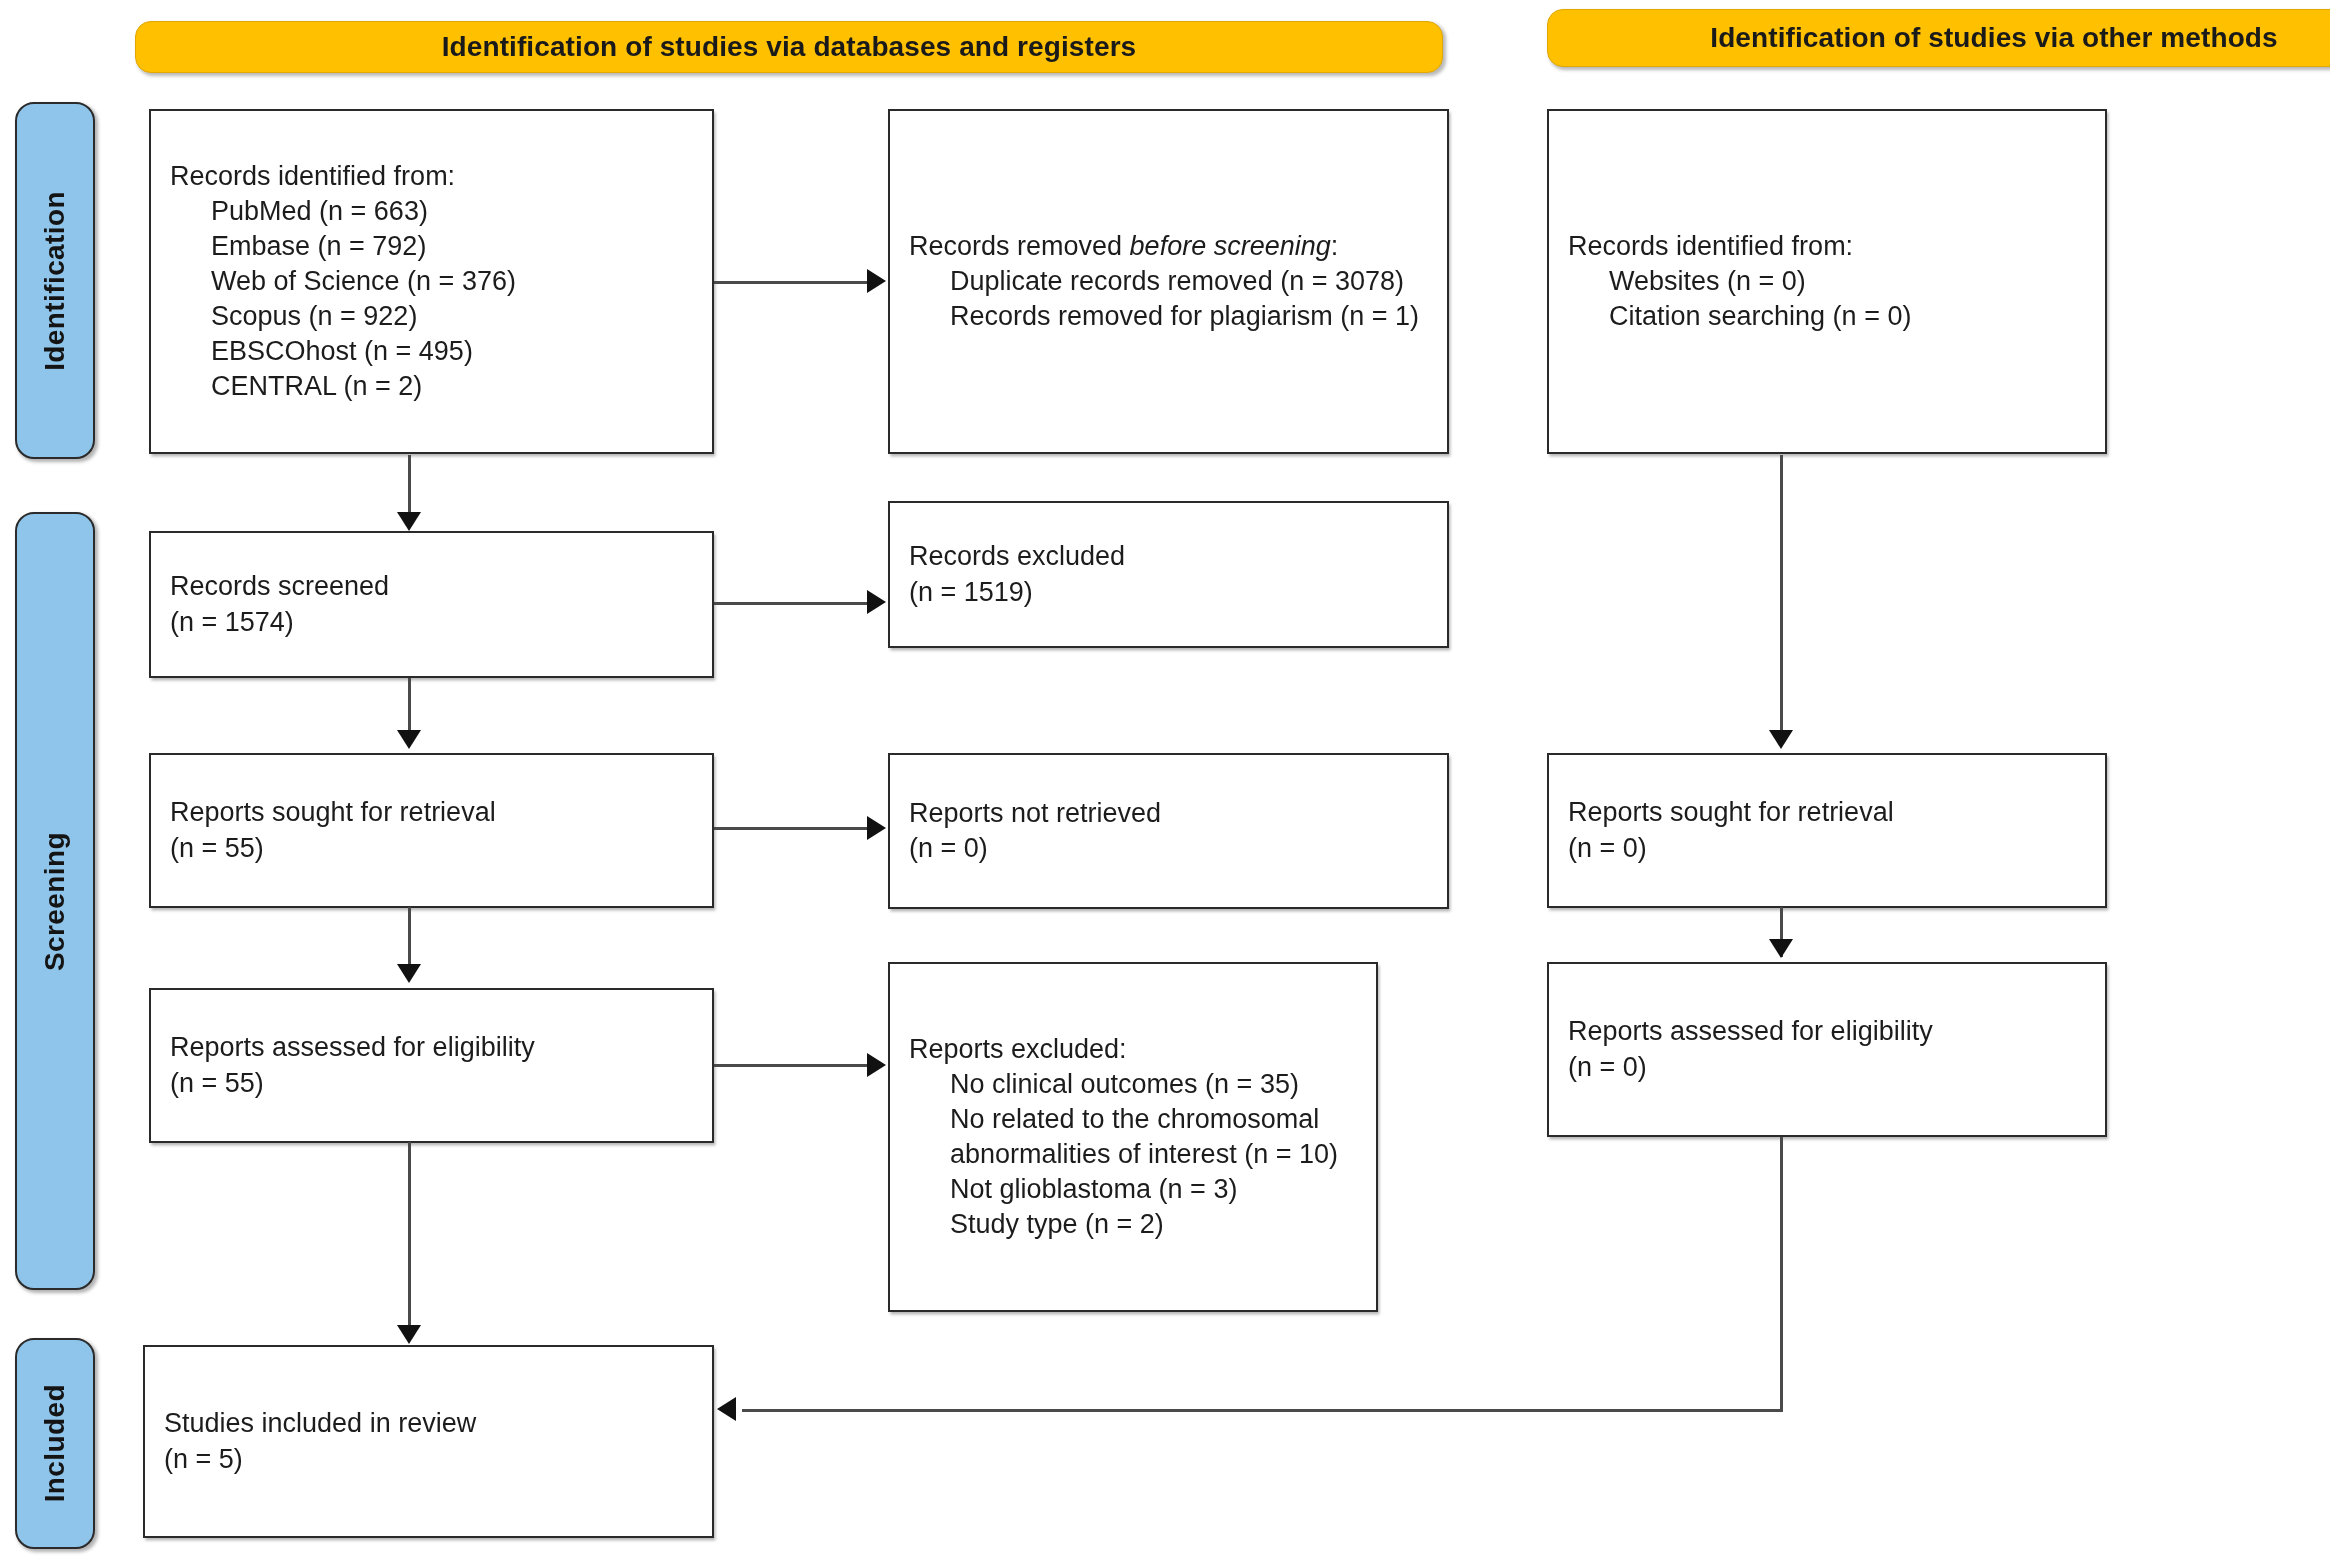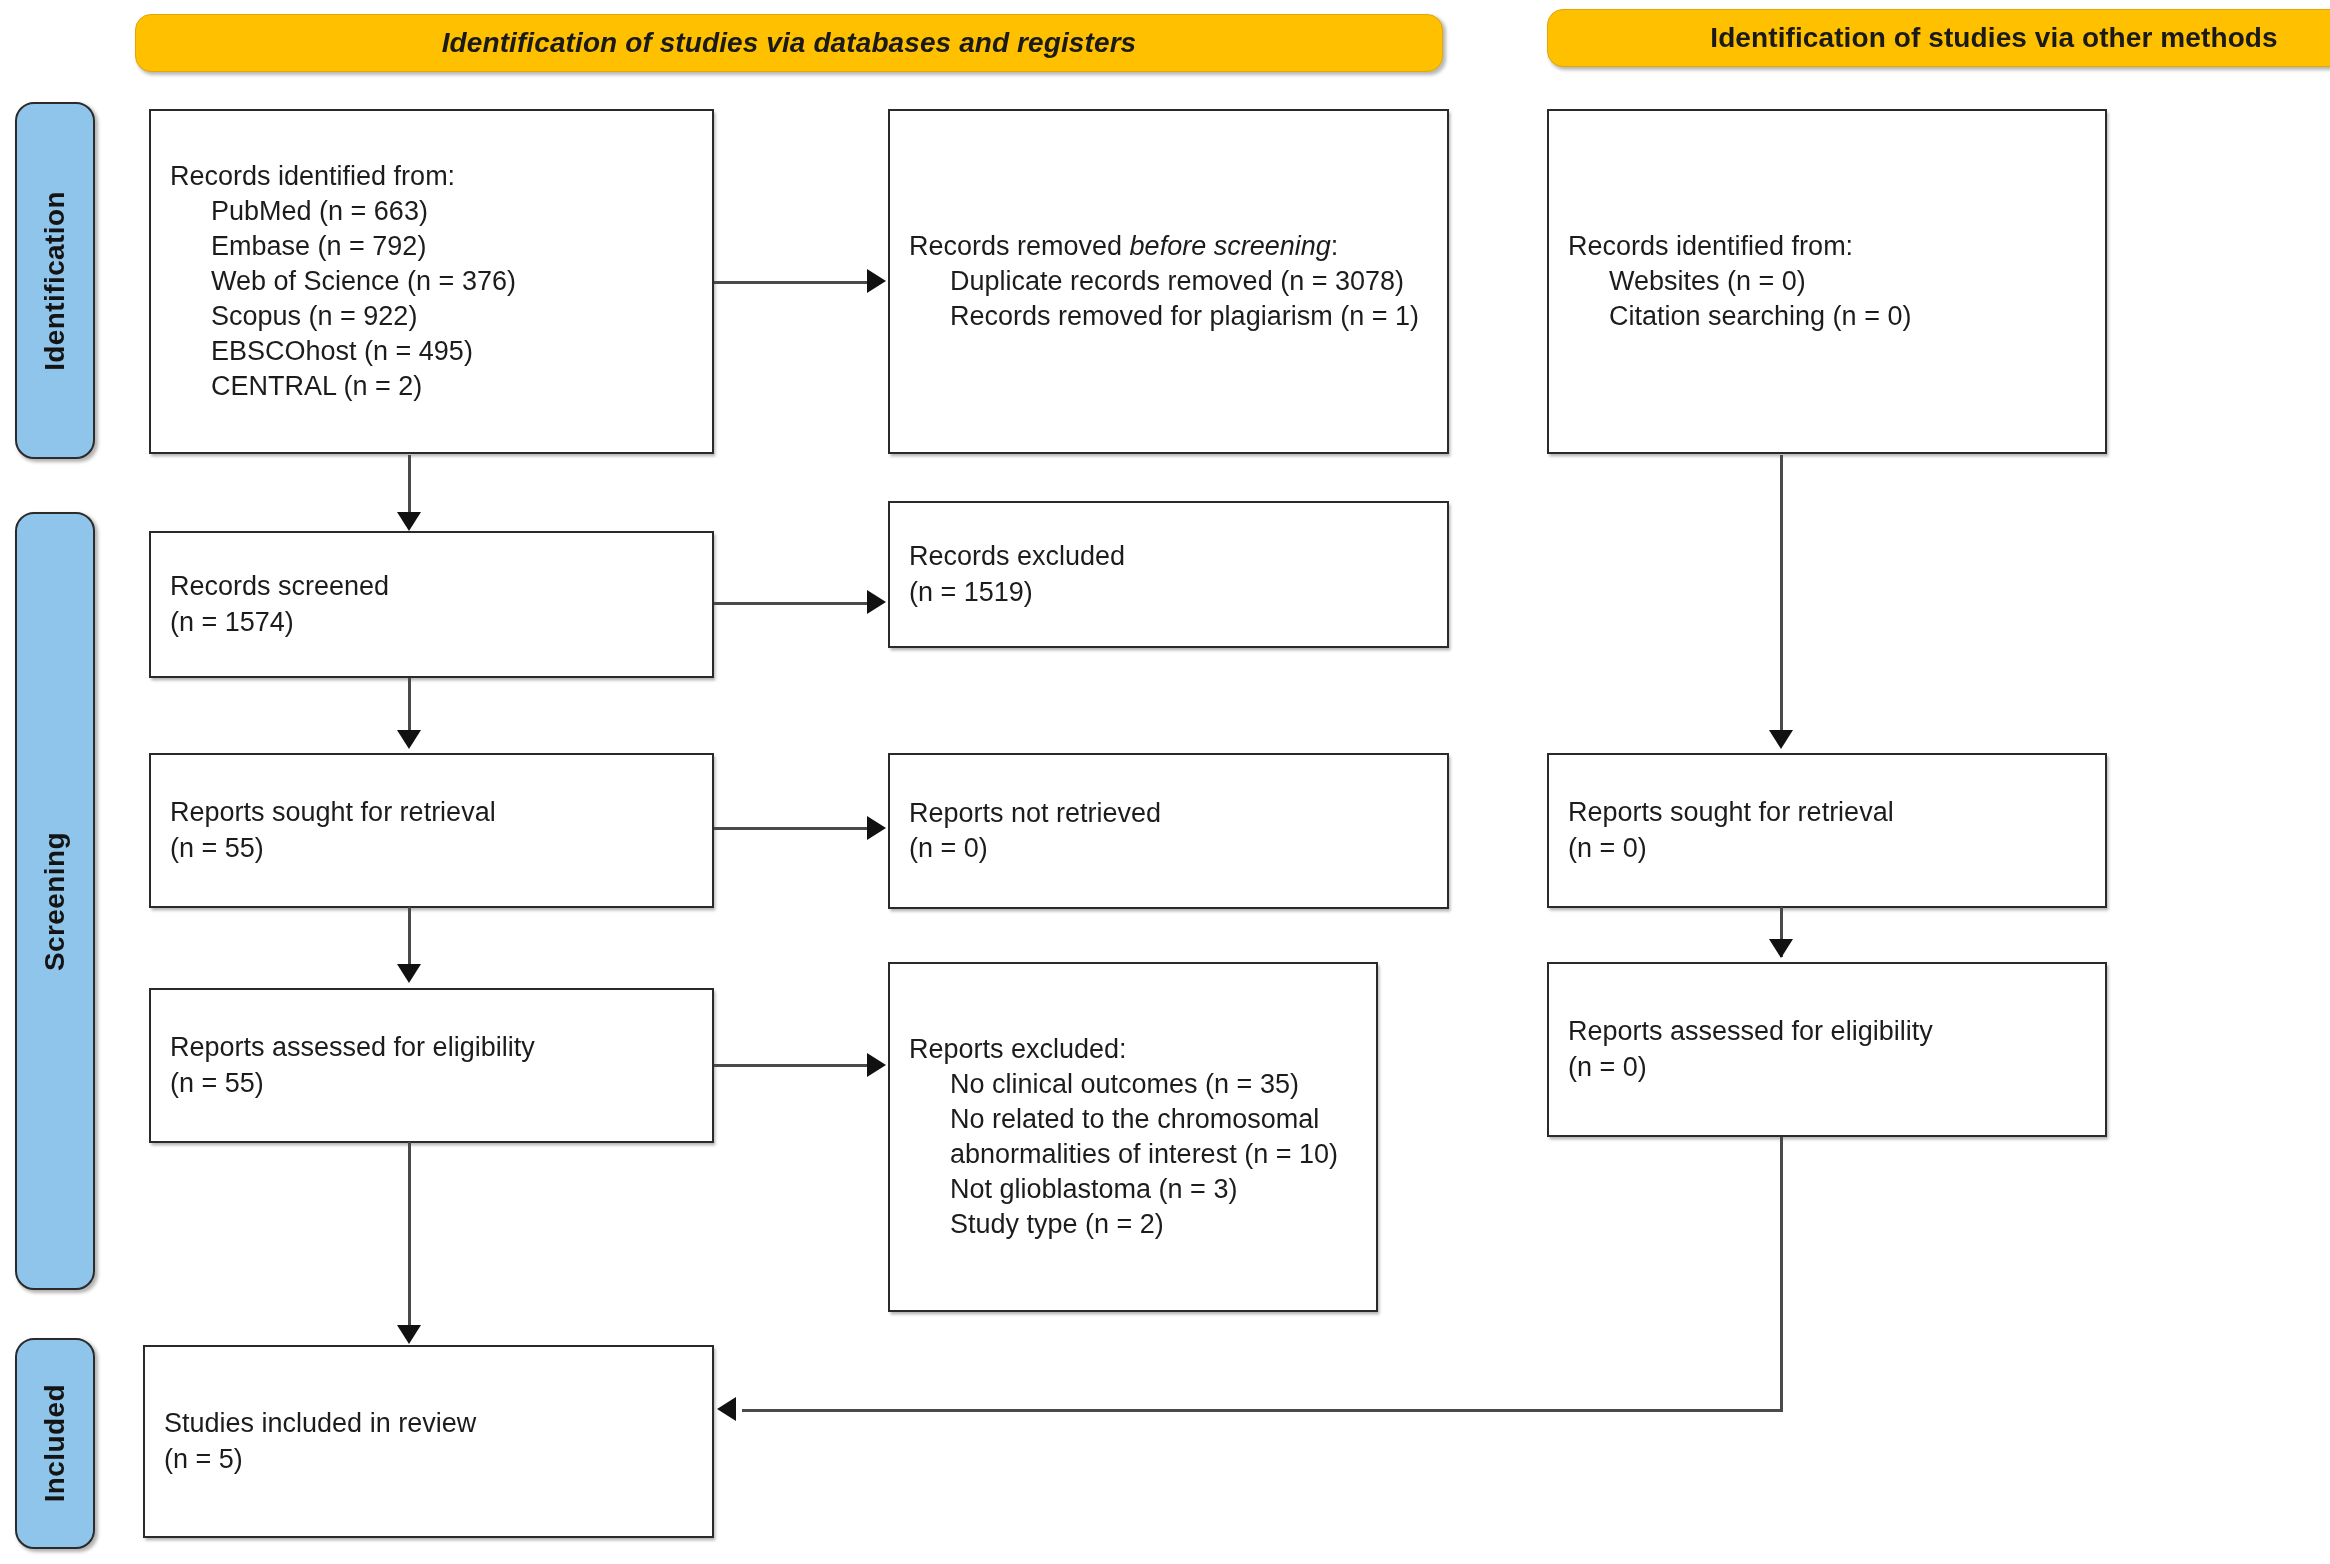--- a/index.html
+++ b/index.html
@@ -98,21 +98,21 @@
     border-top:12.4px solid transparent;
     border-bottom:12.4px solid transparent;
     border-right:19px solid #111111;
   }
 </style>
 </head>
 <body>
 
 <div id="canvas">
 
-  <div class="phase-header" style="left:135px;top:14px;width:1308px;height:58px;font-style:italic;">
+  <div class="phase-header" style="left:135px;top:21px;width:1308px;height:52px;">
     <span>Identification of studies via databases and registers</span>
   </div>
 
   <div class="phase-header" style="left:1547px;top:8.7px;width:894px;height:58px;text-align:right;">
     <span>Identification of studies via other methods</span>
   </div>
 
   <div class="stage-rail" style="left:14.6px;top:102px;width:80px;height:357px;">
     <span>Identification</span>
   </div>

